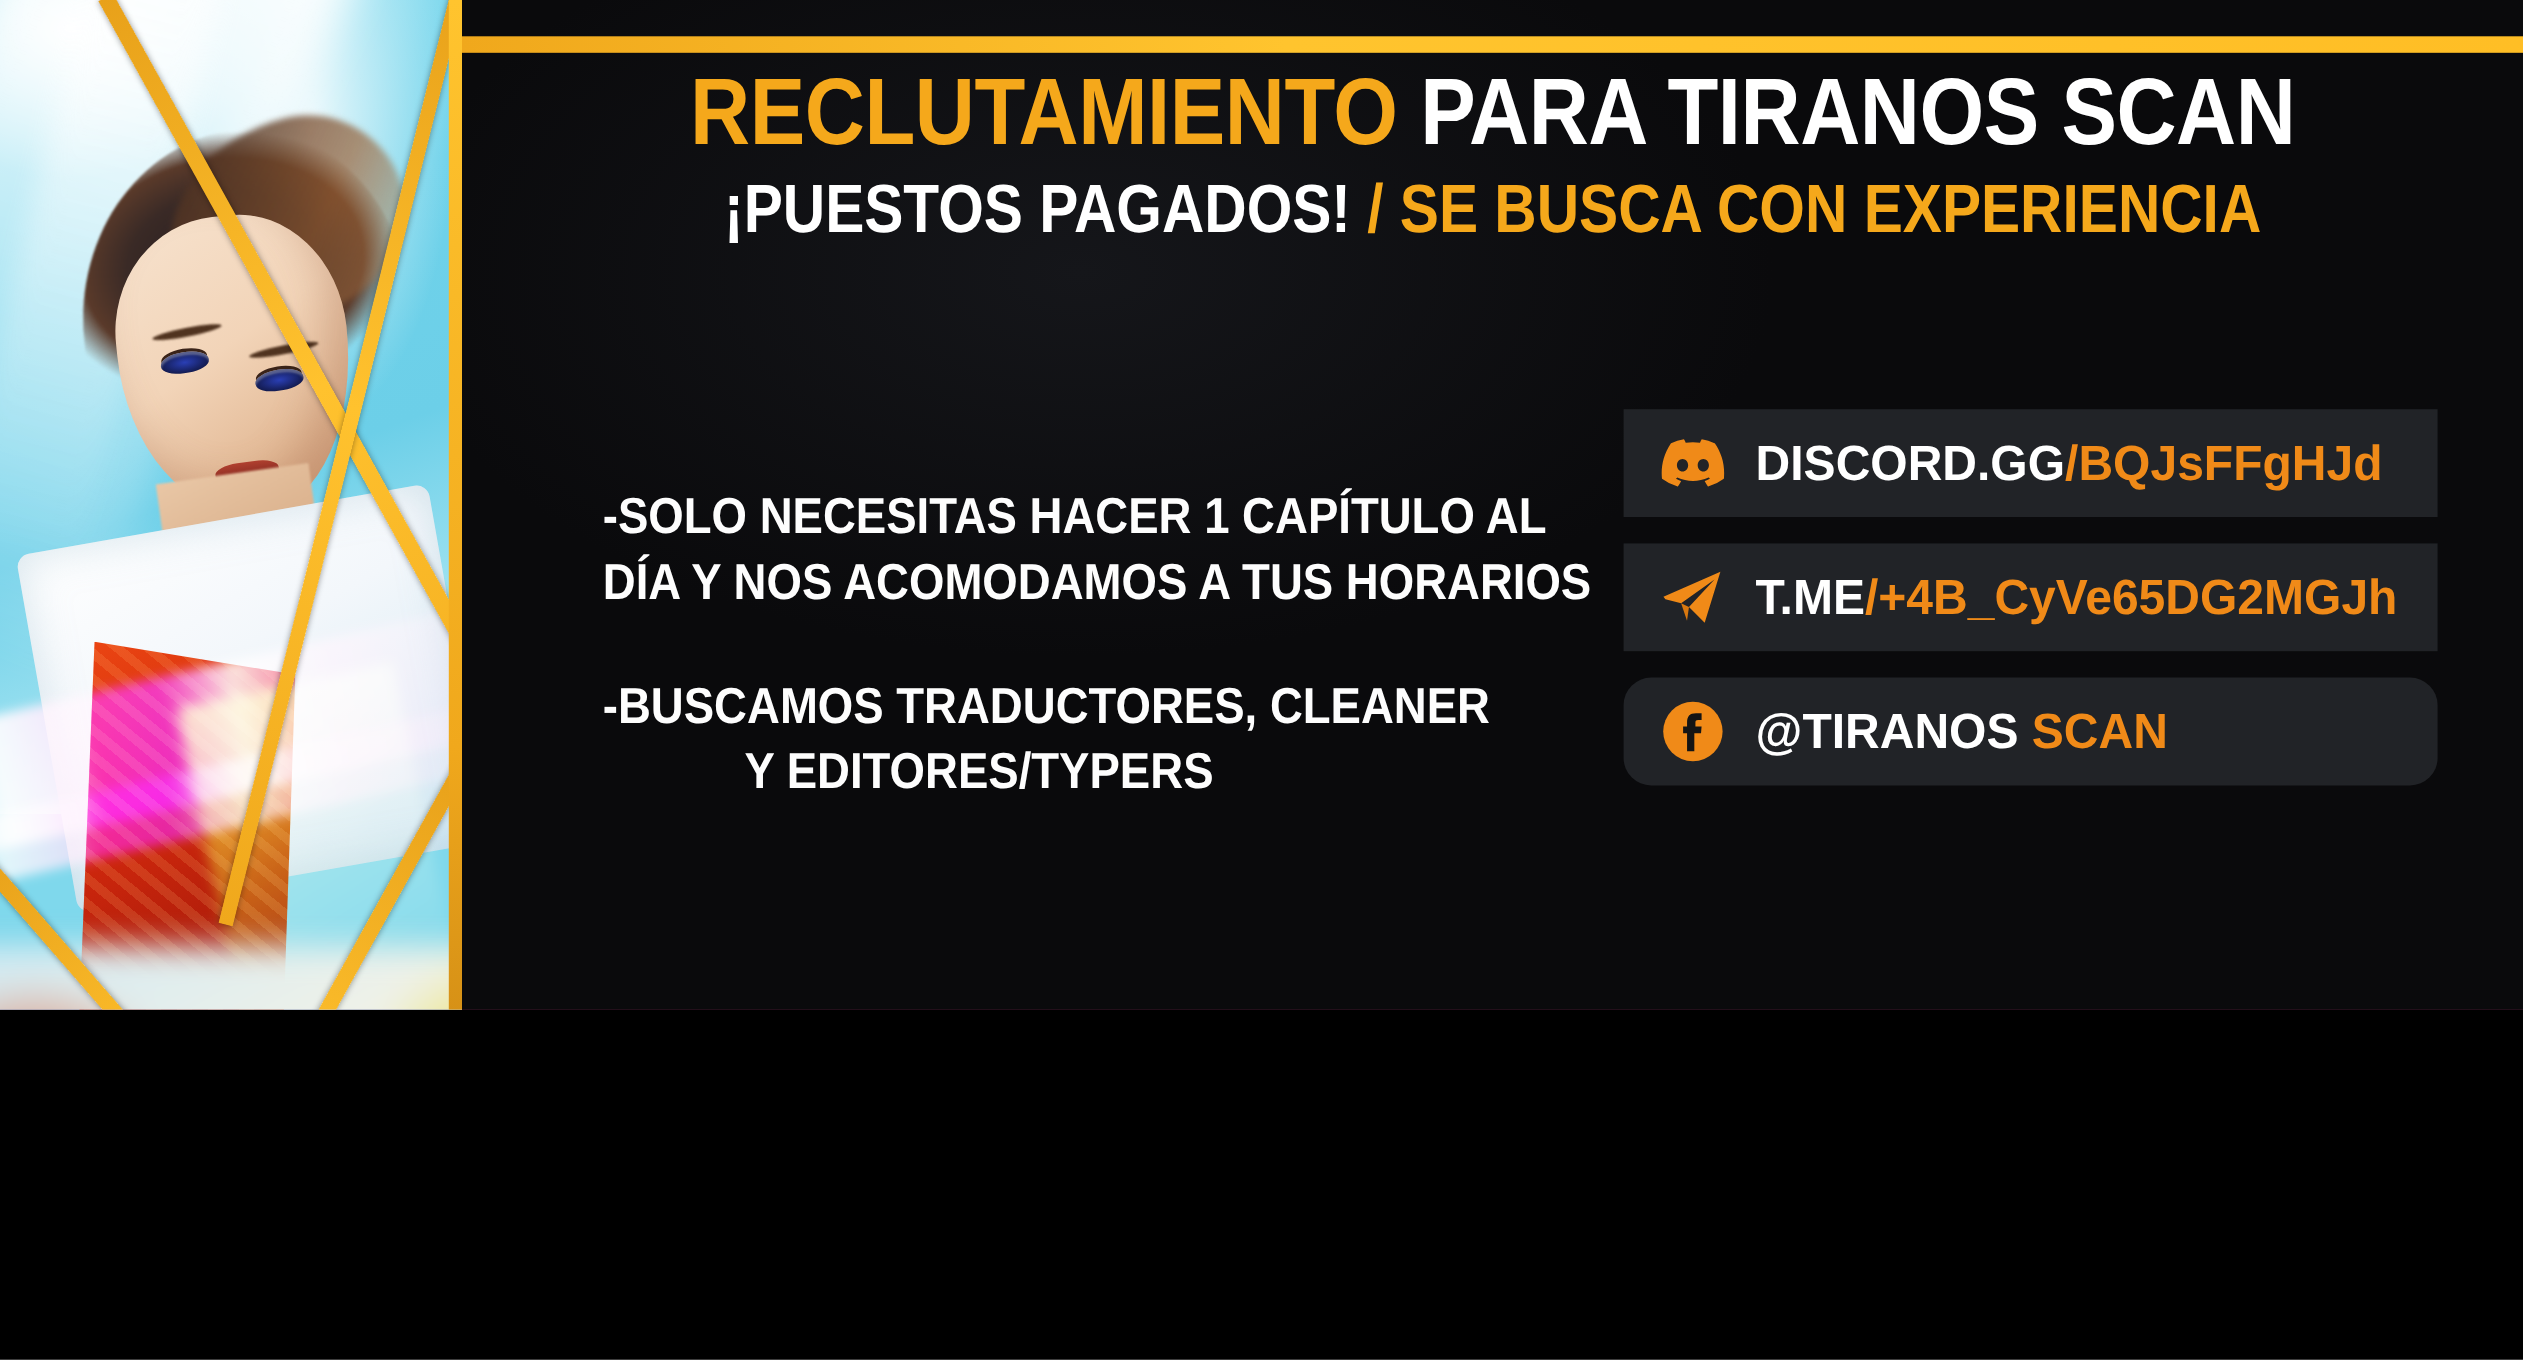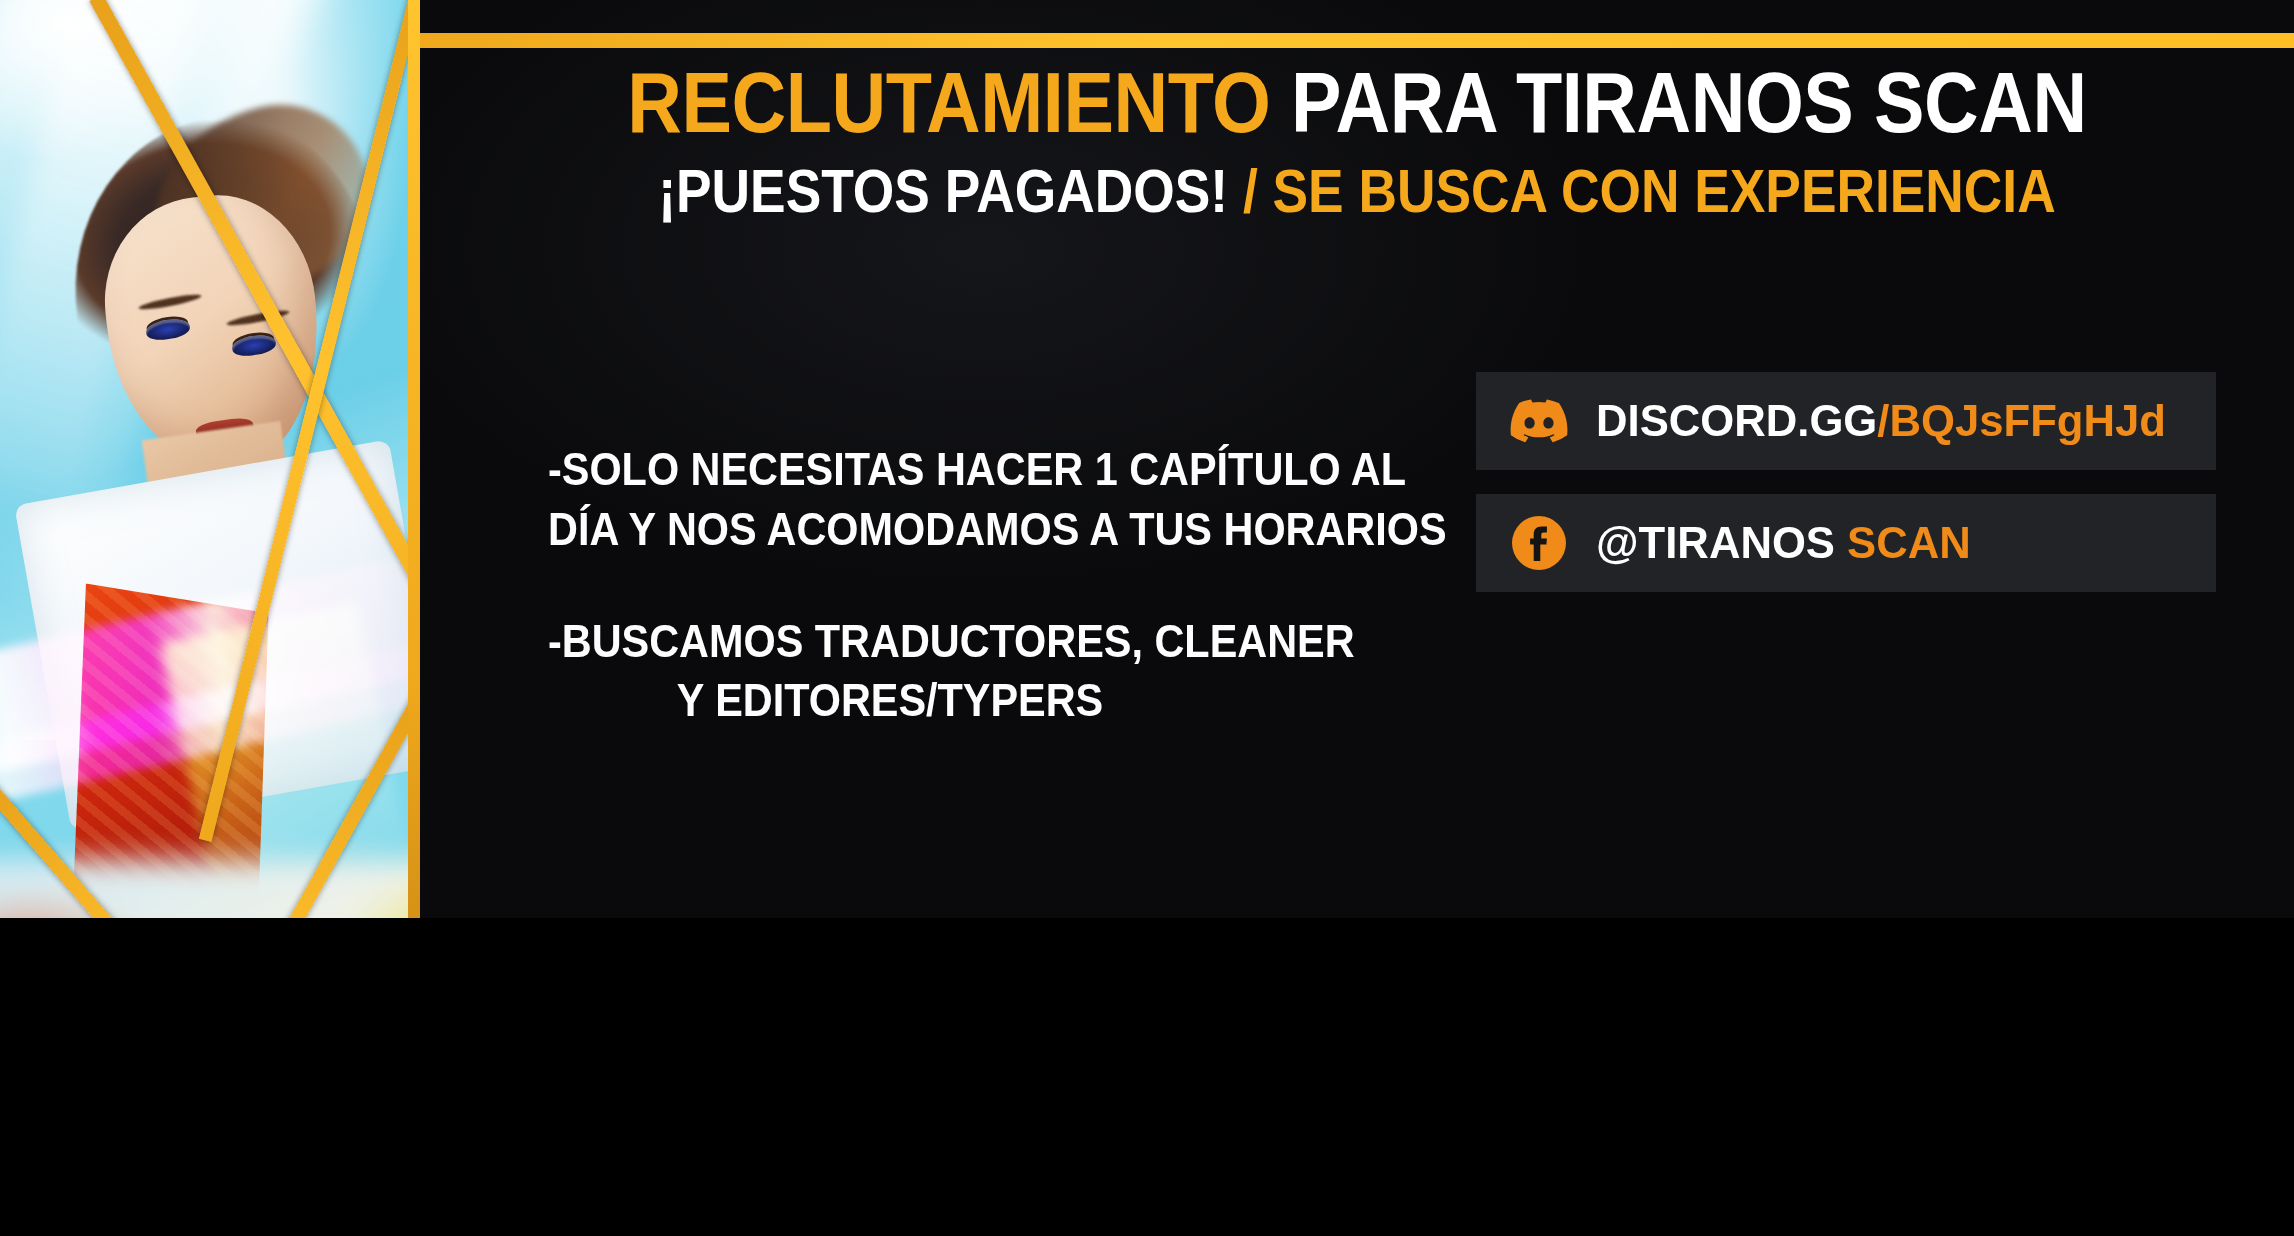--- a/index.html
+++ b/index.html
@@ -288,21 +288,21 @@
   .card {
     display: flex;
     align-items: center;
     gap: 28px;
     height: 98px;
     padding: 0 34px;
     margin-bottom: 24px;
     background: #212327;
     box-sizing: border-box;
   }
-  .card:last-child { margin-bottom: 12px; }
+  .card:last-child { margin-bottom: 12px; border-radius: 25px; }
   .card-icon {
     flex: 0 0 auto;
     width: 58px; height: 58px;
     display: flex; align-items: center; justify-content: center;
   }
   .card-text {
     font-size: 45px;
     font-weight: 600;
     font-family: "Liberation Sans", sans-serif;
     letter-spacing: 0px;
@@ -401,20 +401,31 @@
         <span class="card-icon">
           <svg width="58" height="44" viewBox="0 0 71 55" fill="#f08a18" aria-hidden="true">
             <path d="M60.1 4.9A58.5 58.5 0 0 0 45.6.5a.22.22 0 0 0-.23.1c-.63 1.1-1.33 2.55-1.81 3.68a54 54 0 0 0-16.2 0A37.4 37.4 0 0 0 25.5.6a.23.23 0 0 0-.23-.1A58.4 58.4 0 0 0 10.7 4.9a.2.2 0 0 0-.1.08C1.58 18.6-.9 31.9.32 45.02c0 .07.05.13.1.17a58.9 58.9 0 0 0 17.75 9 .23.23 0 0 0 .25-.08 42 42 0 0 0 3.63-5.9.22.22 0 0 0-.12-.31 38.8 38.8 0 0 1-5.54-2.64.23.23 0 0 1-.02-.38c.37-.28.74-.57 1.1-.87a.22.22 0 0 1 .23-.03c11.6 5.3 24.17 5.3 35.64 0a.22.22 0 0 1 .23.02c.35.3.72.6 1.1.88a.23.23 0 0 1-.02.38 36.4 36.4 0 0 1-5.55 2.64.22.22 0 0 0-.12.31 47 47 0 0 0 3.63 5.9.23.23 0 0 0 .25.09 58.7 58.7 0 0 0 17.78-9 .23.23 0 0 0 .1-.17c1.45-15.17-2.44-28.35-10.33-40.05a.18.18 0 0 0-.1-.09ZM23.73 37.03c-3.5 0-6.38-3.2-6.38-7.15s2.83-7.16 6.38-7.16c3.58 0 6.44 3.24 6.38 7.16 0 3.94-2.83 7.15-6.38 7.15Zm23.6 0c-3.5 0-6.38-3.2-6.38-7.15s2.82-7.16 6.38-7.16c3.58 0 6.44 3.24 6.38 7.16 0 3.94-2.8 7.15-6.38 7.15Z"></path>
           </svg>
         </span>
         <span class="card-text">
           <span class="white">DISCORD.GG</span><span class="gold">/BQJsFFgHJd</span>
         </span>
       </div>
 
+      <div class="card">
+        <span class="card-icon">
+          <svg width="58" height="50" viewBox="0 0 64 56" aria-hidden="true">
+            <path d="M2 27.5 60 2 44 54 28 38 54 10 20 34 4 30Z" fill="#f08a18"></path>
+            <path d="M20 34 28 38 26 52Z" fill="#d9780f"></path>
+          </svg>
+        </span>
+        <span class="card-text">
+          <span class="white">T.ME</span><span class="gold">/+4B_CyVe65DG2MGJh</span>
+        </span>
+      </div>
 
       <div class="card">
         <span class="card-icon">
           <svg width="56" height="56" viewBox="0 0 56 56" aria-hidden="true">
             <circle cx="28" cy="28" r="27" fill="#f08a18"></circle>
             <path d="M33.4 29.6h-4.1V46h-6.6V29.6h-3.6v-6.1h3.6v-4c0-5.1 2.2-8.1 8.2-8.1h5v6.1h-3.1c-2.3 0-2.5.9-2.5 2.6l-.01 3.4h5.6l-.5 6.1Z" fill="#141414"></path>
           </svg>
         </span>
         <span class="card-text">
           <span class="white">@TIRANOS </span><span class="gold">SCAN</span>

